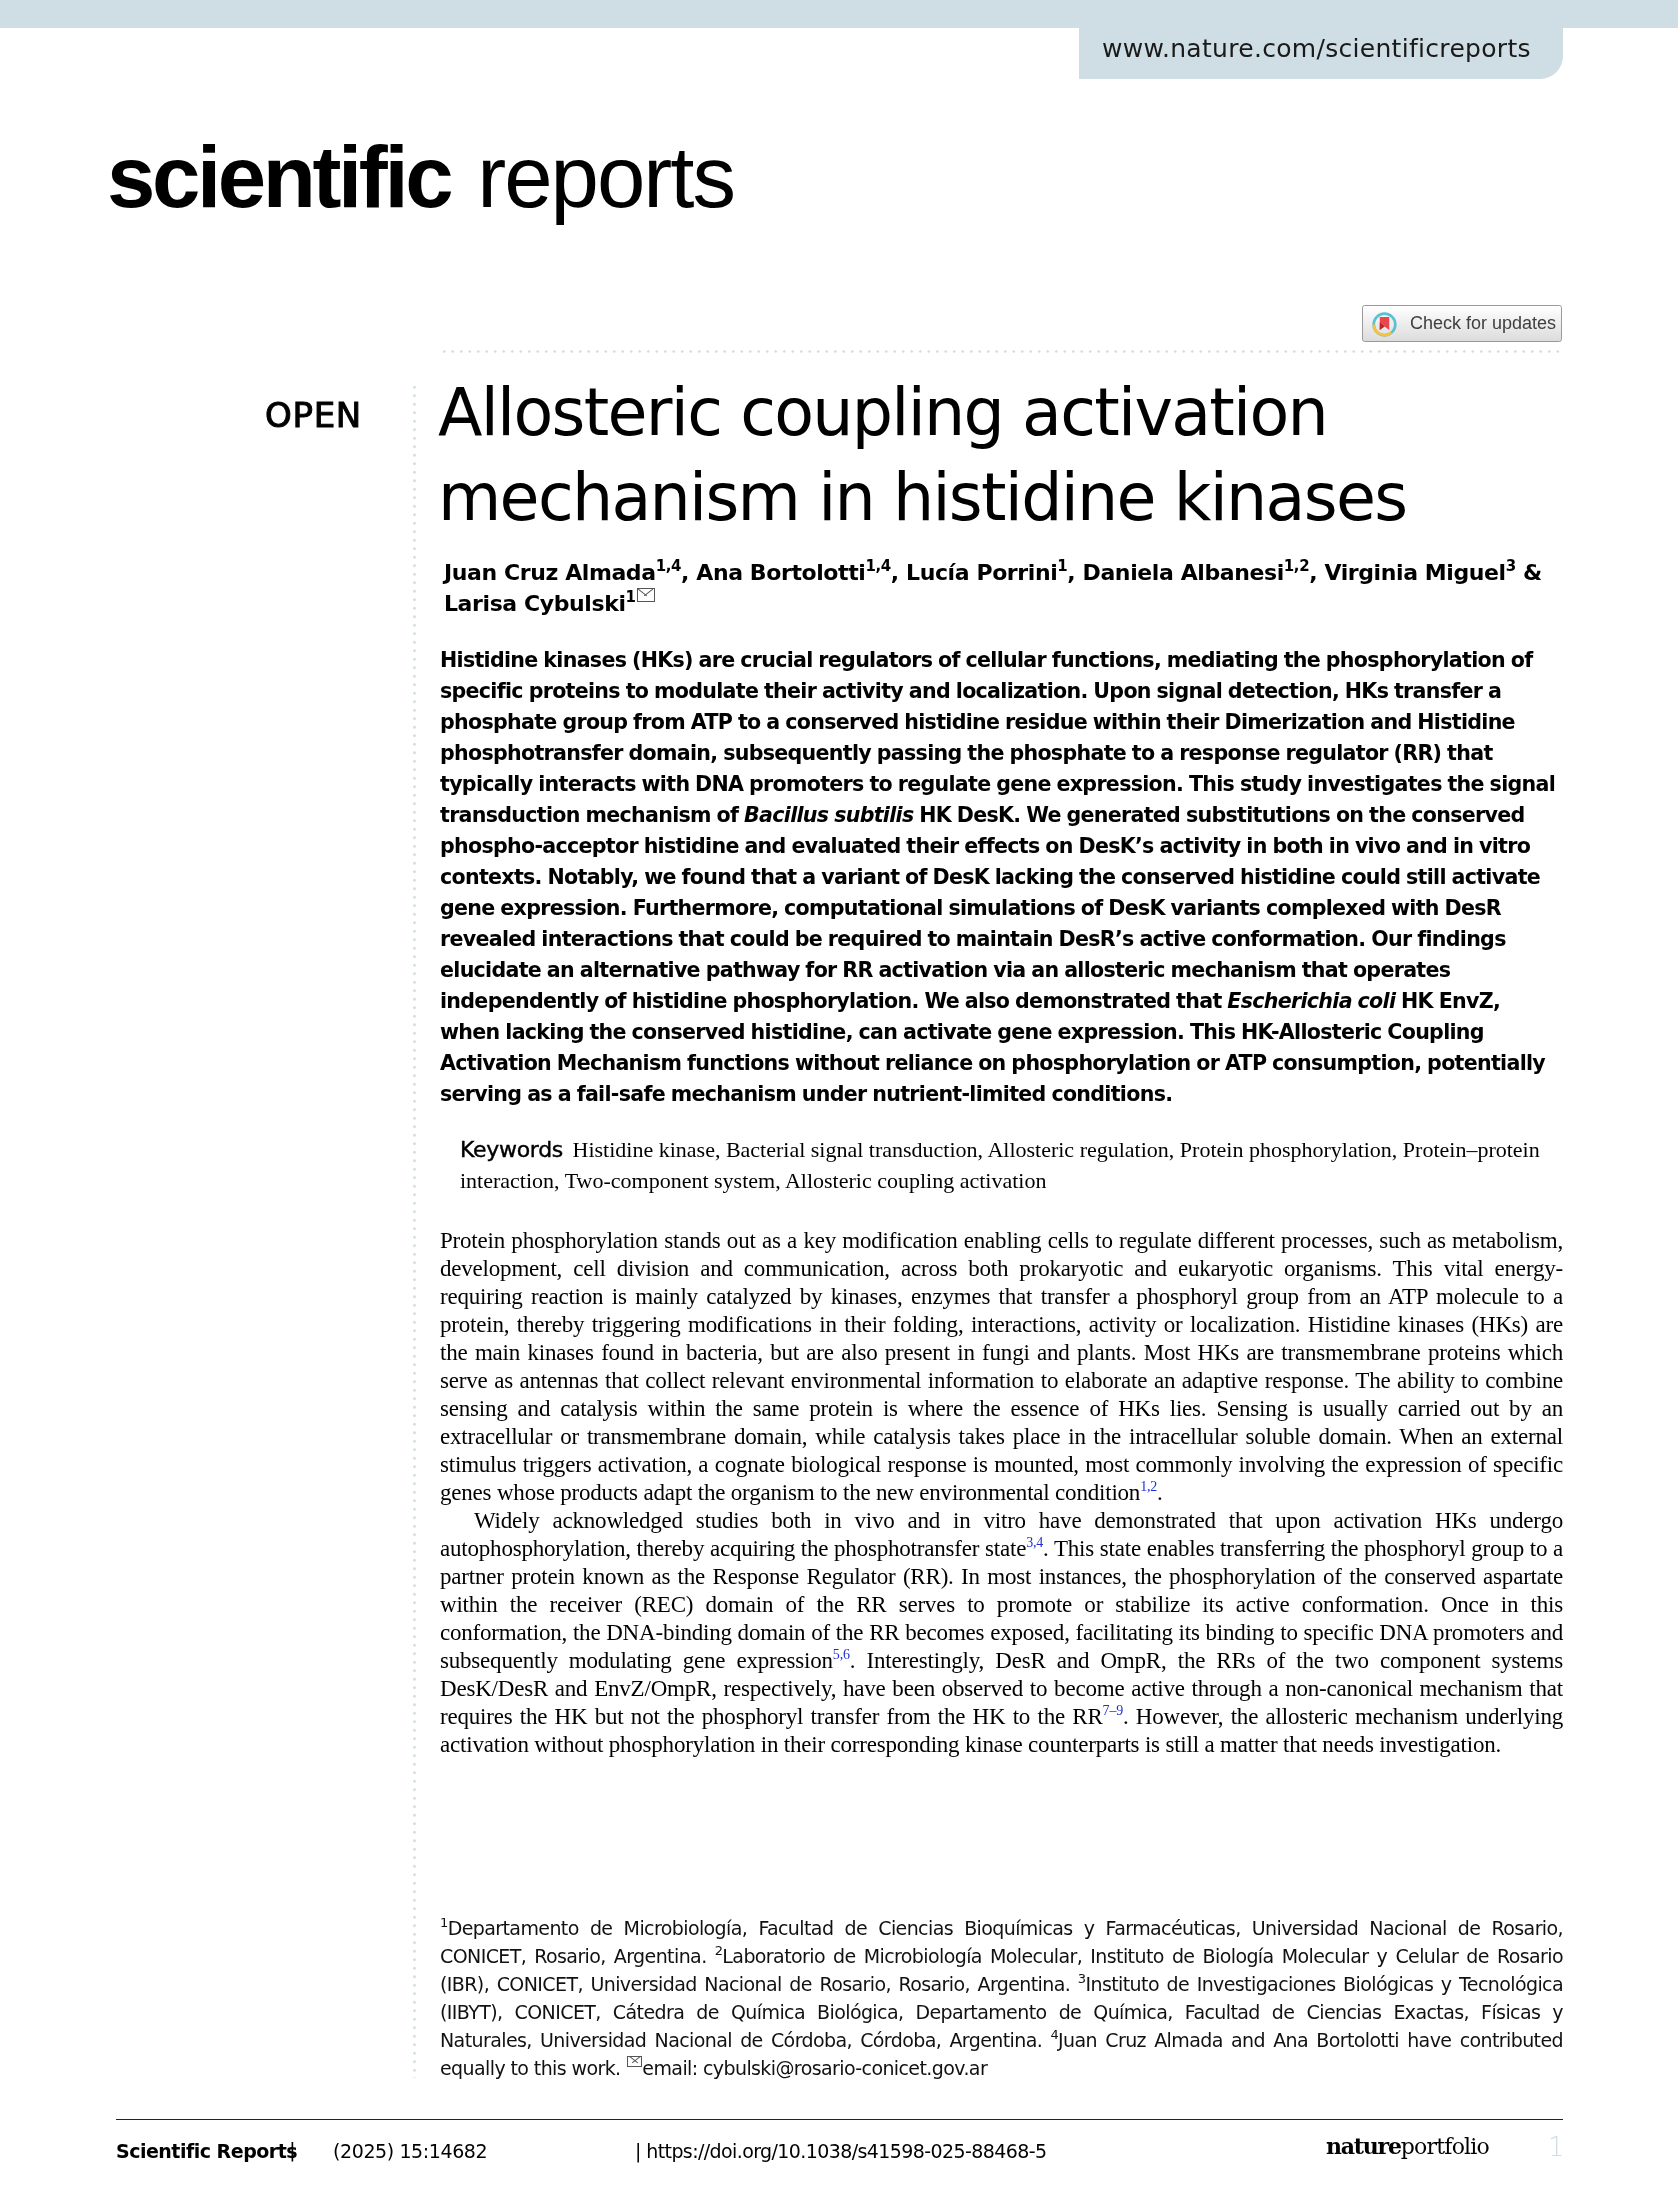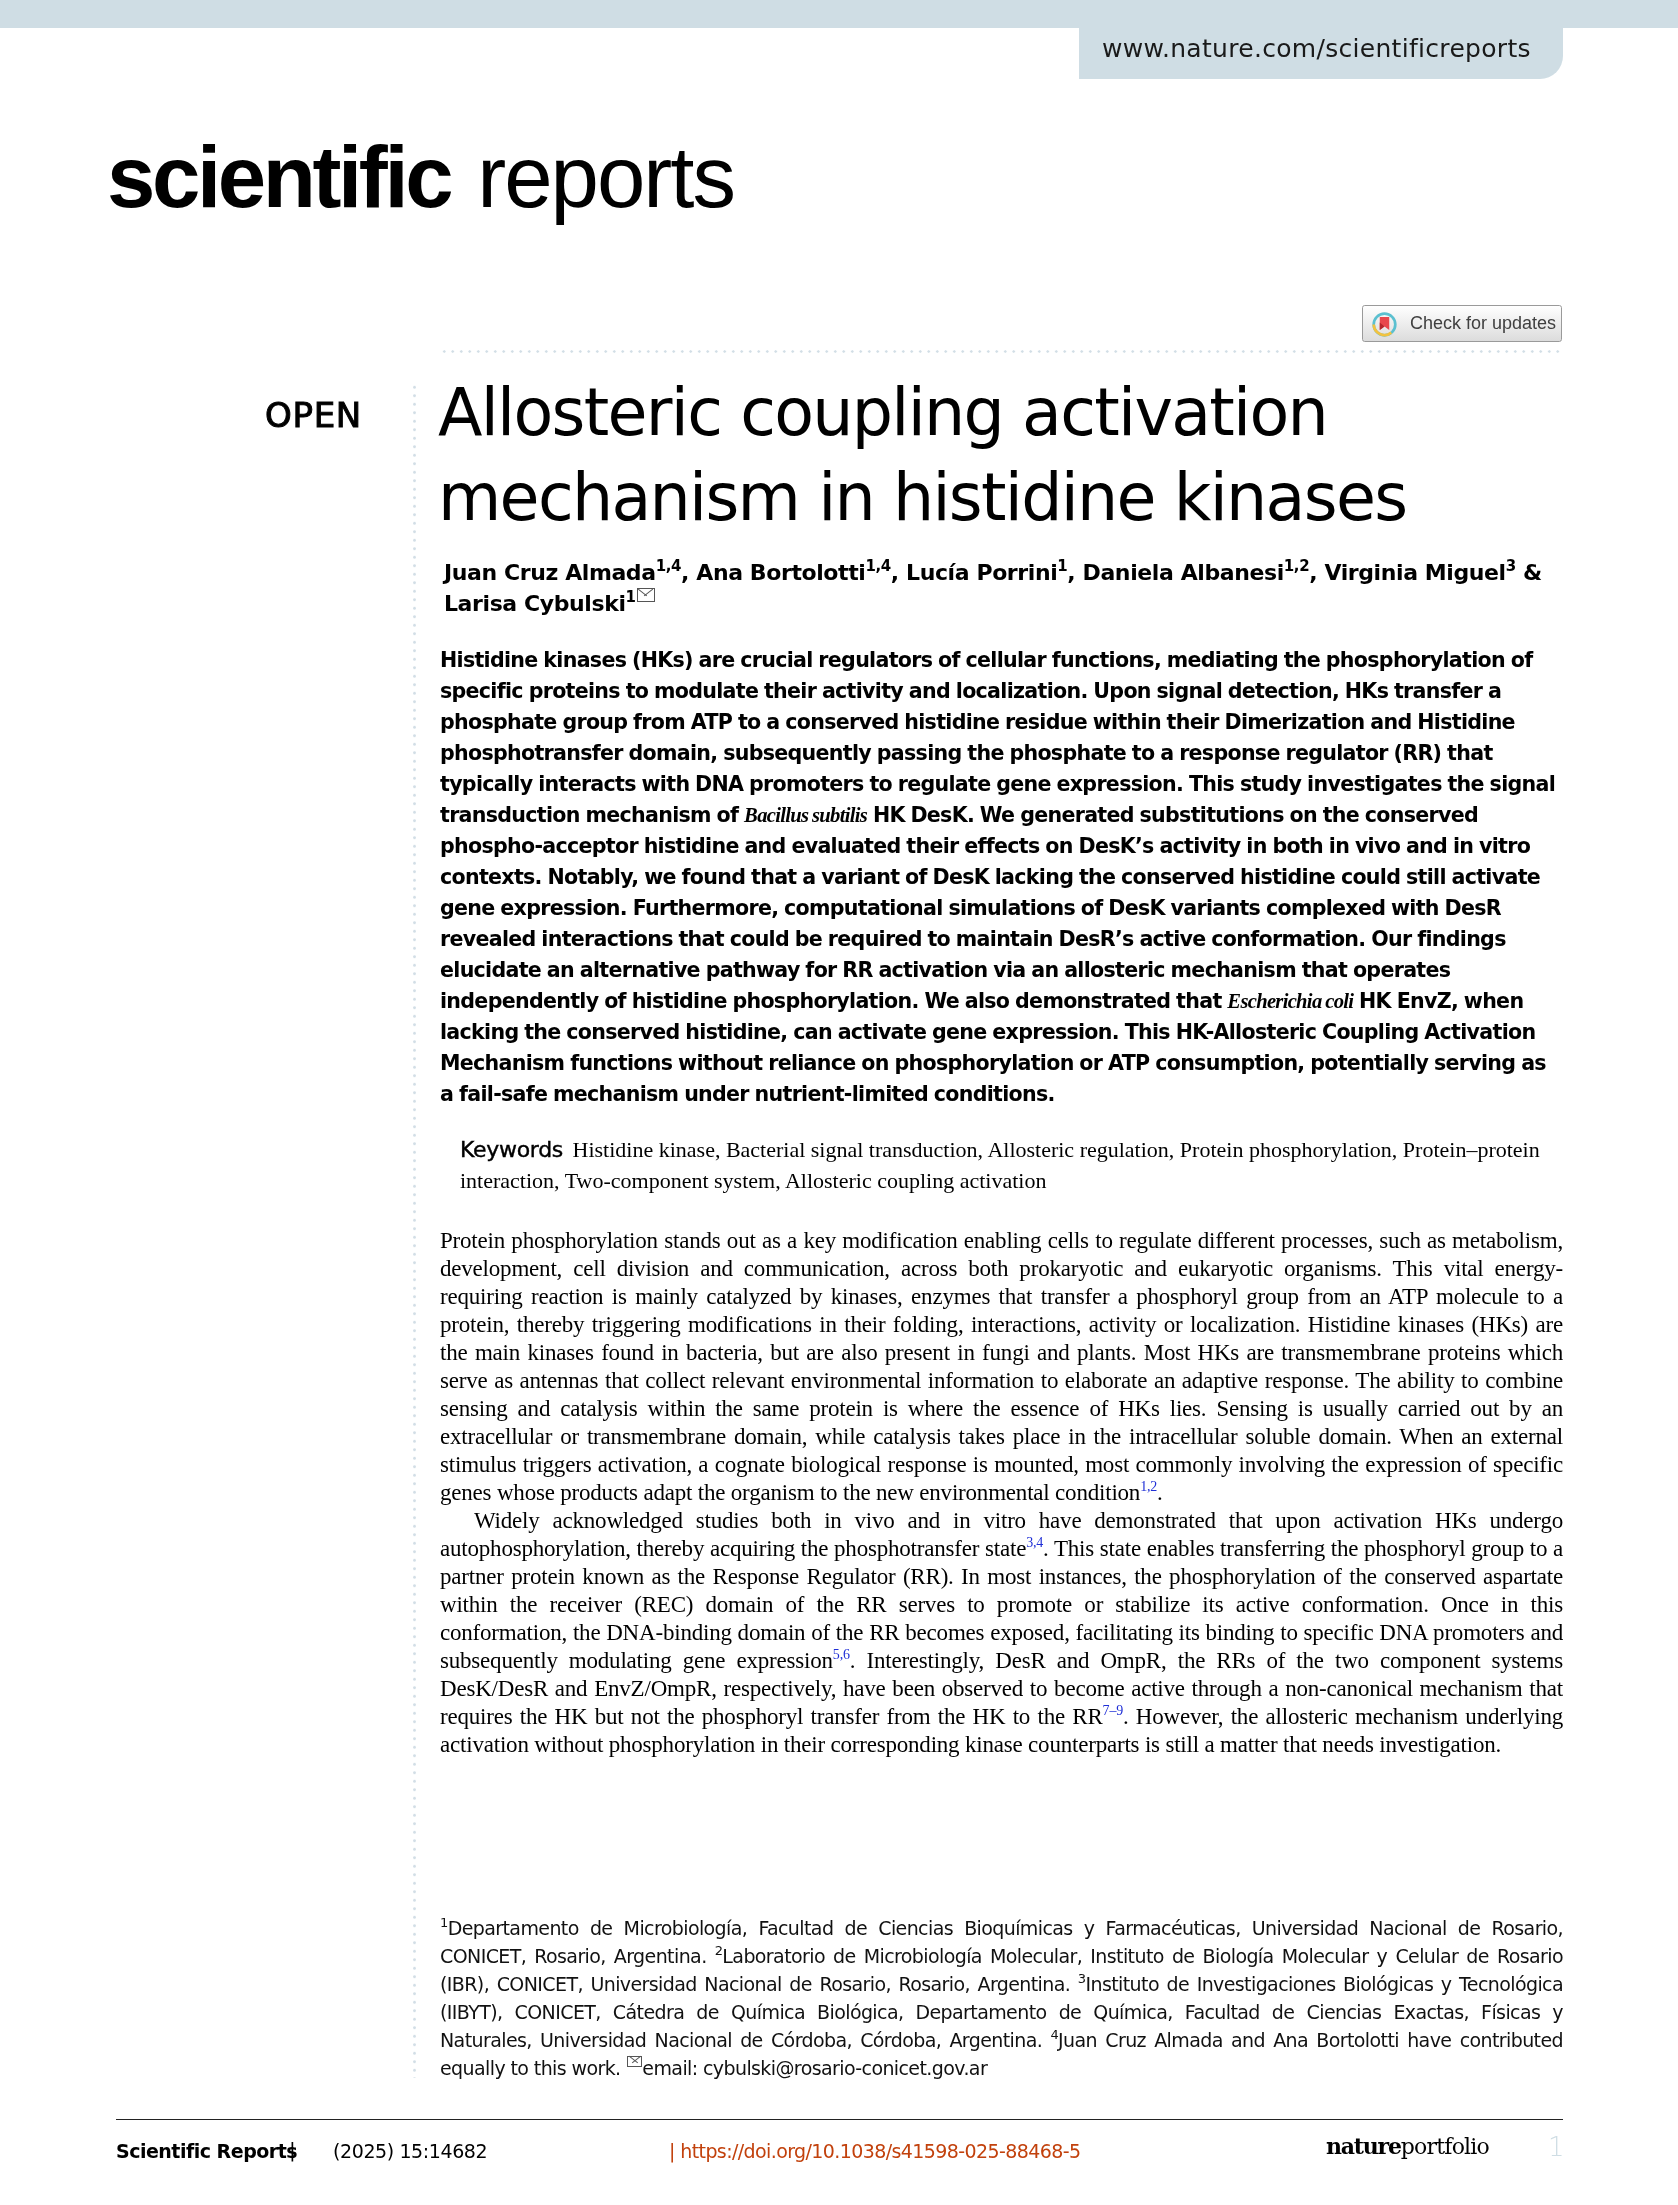--- a/index.html
+++ b/index.html
@@ -68,21 +68,21 @@
   }
   .mail-icon::before { left: -0.7px; transform: rotate(38deg); top: 2.7px; }
   .mail-icon::after { right: -0.7px; transform: rotate(-38deg); top: 2.7px; }
   .mail-icon.small { width: 15px; height: 11.5px; vertical-align: 8px; }
 
   .abstract {
     position: absolute; left: 440px; top: 645px; width: 1123px; margin: 0;
     font-family: "DejaVu Sans", sans-serif; font-weight: 700; font-size: 20.6px;
     line-height: 31px; letter-spacing: -0.7px; word-spacing: -0.7px;
   }
-  .abstract em { font-style: italic; font-family: Liberation Serif, serif; }
+  .abstract em { font-style: italic; }
   .keywords {
     position: absolute; left: 460px; top: 1134px; width: 1123px; margin: 0;
     font-family: "Liberation Serif", serif; font-size: 22px; line-height: 31px;
   }
   .keywords .kw-label { font-family: "DejaVu Sans", sans-serif; font-weight: 400; font-size: 22px;
     -webkit-text-stroke: 0.4px #000; margin-right: 9.5px; letter-spacing: -0.3px; }
   .body-text {
     position: absolute; left: 440px; top: 1227px; width: 1123px; margin: 0;
     font-family: "Liberation Serif", serif; font-size: 23px; line-height: 28px;
     text-align: justify; letter-spacing: -0.2px;
@@ -100,22 +100,22 @@
   .footer-journal {
     position: absolute; left: 116px; top: 2140px; font-family: "DejaVu Sans", sans-serif;
     font-weight: 700; font-size: 19px; letter-spacing: -0.5px; white-space: nowrap;
   }
   .footer-sep1 { position: absolute; left: 289px; top: 2138px; font-family: "DejaVu Sans", sans-serif; font-size: 20px; }
   .footer-citation {
     position: absolute; left: 333px; top: 2140px; font-family: "DejaVu Sans", sans-serif;
     font-size: 19px; letter-spacing: -0.4px; white-space: nowrap;
   }
   .footer-doi {
-    position: absolute; left: 669px; top: 2140px; font-family: "DejaVu Sans", sans-serif;
-    font-size: 19px; letter-spacing: -0.6px; white-space: nowrap; color: #c2410c;
+    position: absolute; left: 635px; top: 2140px; font-family: "DejaVu Sans", sans-serif;
+    font-size: 19px; letter-spacing: -0.6px; white-space: nowrap; color: #000000;
   }
   .footer-brand {
     position: absolute; left: 1326px; top: 2133px; font-family: "DejaVu Serif", serif;
     font-size: 22px; letter-spacing: -0.8px; white-space: nowrap;
   }
   .footer-brand .b { font-weight: 700; letter-spacing: -1.2px; }
   .footer-page {
     position: absolute; left: 1548px; top: 2132px; font-family: "DejaVu Sans", sans-serif;
     font-size: 26px; font-weight: 300; color: #cfdde4;
   }

